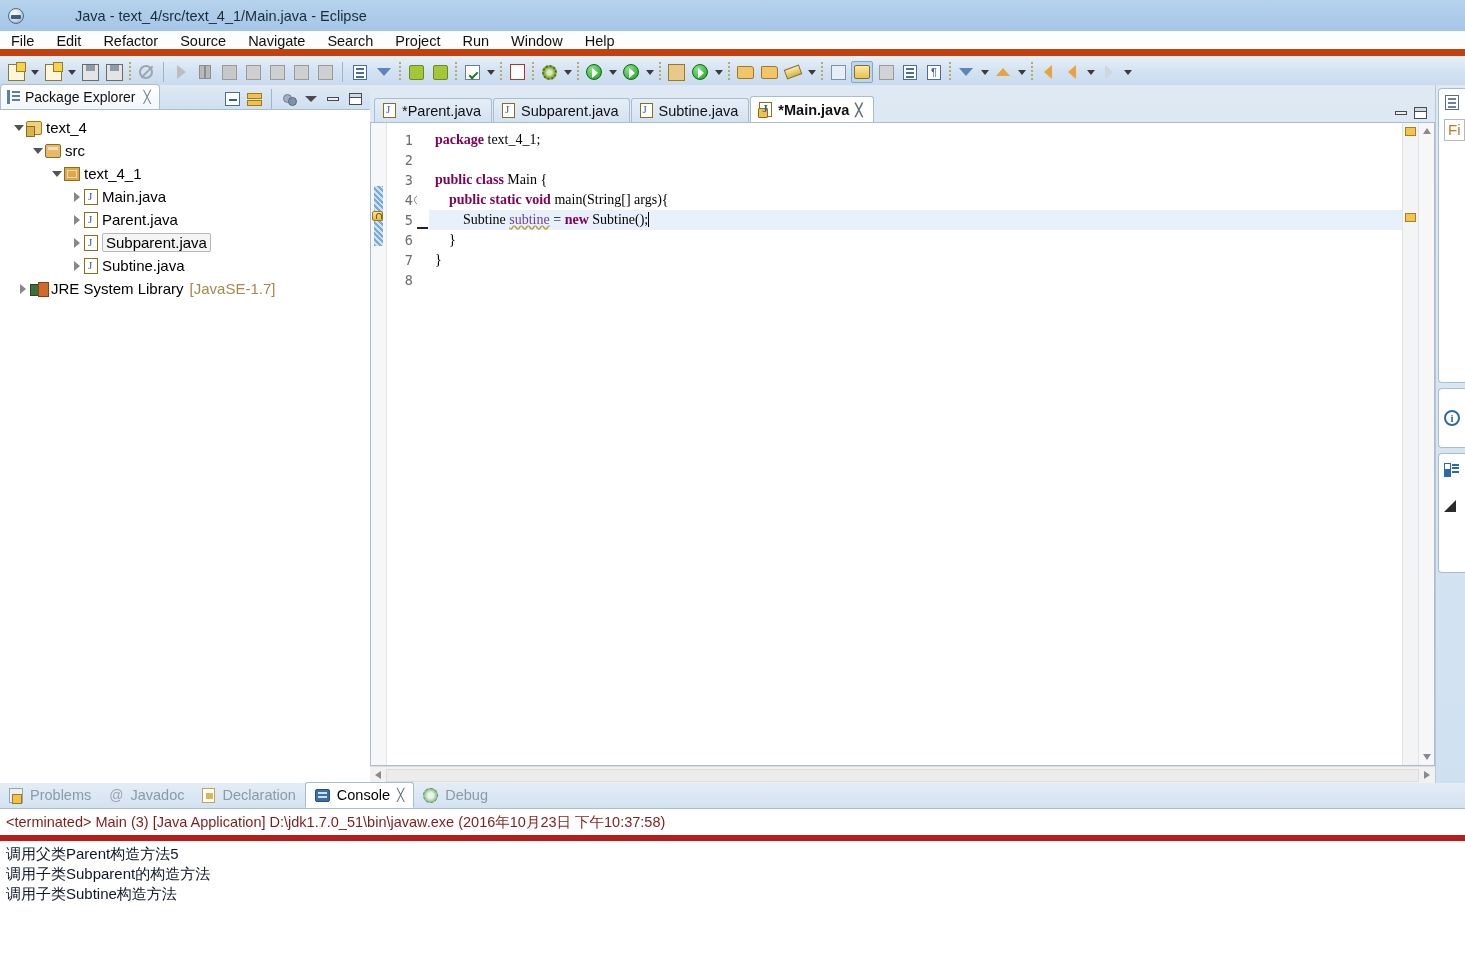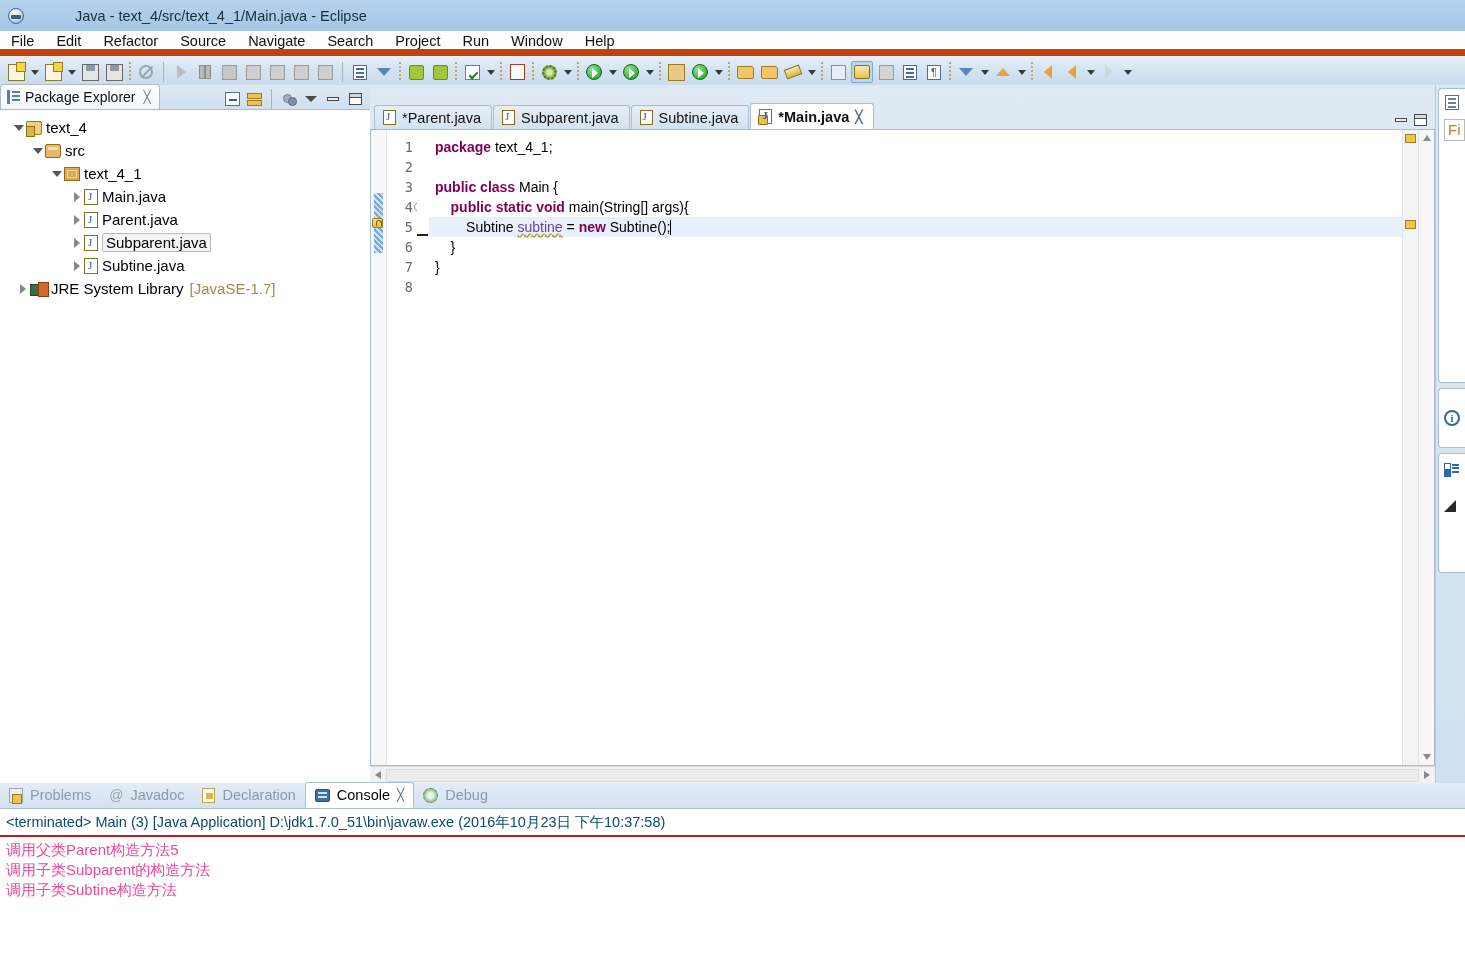--- a/index.html
+++ b/index.html
@@ -171,21 +171,21 @@
   .ic-java::after{content:"J";position:absolute;left:3px;top:0px;font-size:11px;color:#2f5f96;font-family:"Liberation Serif",serif;}
   .ic-jre{width:17px;height:14px;position:relative;}
   .ic-jre::before{content:"";position:absolute;left:0;top:2px;width:11px;height:10px;background:#3e6d3e;border:1px solid #24491f;}
   .ic-jre::after{content:"";position:absolute;left:8px;top:0;width:9px;height:13px;background:#cf6a2b;border:1px solid #8a3f12;}
   .tlabel { }
   .tlabel.sel { border:1px solid #b8b8b8; background:#f4f4f4; padding:0 3px; border-radius:2px; }
   .tsuffix { color:#a08a4a; margin-left:6px; }
 
   
   #editor-area { flex:1; display:flex; flex-direction:column; min-width:0;
-                 background: linear-gradient(#dfe9f3,#cfe0f0); padding-top:17px; }
+                 background: linear-gradient(#dfe9f3,#cfe0f0); padding-top:10px; }
   #editor-tabrow { height:27px; display:flex; align-items:flex-end; padding-left:4px; position:relative; }
   .etab {
     height:24px; display:flex; align-items:center; gap:6px;
     padding: 0 10px 0 8px; font-size:14.5px; color:#111;
     border: 1px solid #a9bdd2; border-bottom:none; border-radius:3px 3px 0 0;
     background: linear-gradient(#e6eef7,#d3e2f1);
     white-space:nowrap; margin-right:1px;
   }
   .etab.active {
     background:#ffffff; height:26px; font-weight:bold;
@@ -210,21 +210,21 @@
                    border:1px solid #9a7c1e;border-radius:2px;position:relative;}
   .warn-marker i::after{content:"";position:absolute;left:3px;top:1px;width:4px;height:5px;border:1px solid #7a5c10;border-bottom:none;border-radius:3px 3px 0 0;}
   #linenums { width:30px; flex:none; text-align:right; padding:7px 4px 0 0;
               font-family:"DejaVu Sans Mono", monospace; font-size:13.5px; color:#6b6b6b; background:#fff; }
   #linenums .ln { height:20px; line-height:20px; position:relative; }
   .fold { position:absolute; right:-11px; top:5px; width:10px;height:10px;border:1px solid #8a8a8a;border-radius:50%;background:#fff;}
   .fold::after{content:"";position:absolute;left:2px;top:4px;width:5px;height:1px;background:#555;}
   #fold-col { width:12px; flex:none; background:#fff; position:relative; }
   .foldline { position:absolute; left:0; right:1px; height:2px; background:#222; }
   #code {
-    flex:1; padding:7px 0 0 6px; font-family:Liberation Sans, sans-serif;
+    flex:1; padding:7px 0 0 6px; font-family:Liberation Serif, serif;
     font-size:14px; line-height:20px; color:#000; background:#fff;
     position:relative; overflow:hidden; min-width:0;
   }
   #code .cl { height:20px; white-space:pre; }
   #code .cl.cur { background:#e8f0fb; margin-left:-6px; padding-left:6px; }
   .kw { color:#7f0055; font-weight:bold; }
   .loc { color:#6a3ea1; text-decoration: underline wavy #b99a3a; }
   .caret { display:inline-block; width:1px; height:15px; background:#000;
            vertical-align:-3px; }
   #overview-ruler { width:16px; flex:none; background:#f3f4f5; border-left:1px solid #e0e2e4; position:relative; }
@@ -269,23 +269,23 @@
   .btab .bclose { font-size:12px; color:#5b6b7b; }
   .ic-problems{width:14px;height:15px;background:#eef1f4;border:1px solid #9aa5b0;position:relative;}
   .ic-problems::after{content:"";position:absolute;left:2px;bottom:-2px;width:8px;height:8px;background:#f0c14b;border:1px solid #9a7c1e;}
   .ic-at{font-size:14px;color:#9aa5b0;line-height:1;}
   .ic-decl{width:13px;height:15px;background:#fff;border:1px solid #c7a44a;position:relative;}
   .ic-decl::after{content:"";position:absolute;left:3px;top:4px;width:7px;height:6px;background:#e0b44e;}
   .ic-console{width:15px;height:13px;background:#3c6fa5;border:1px solid #27507c;border-radius:2px;position:relative;}
   .ic-console::after{content:"";position:absolute;left:2px;top:2px;right:2px;height:2px;background:#cfe2f5;box-shadow:0 4px 0 #cfe2f5;}
   .ic-debug{width:15px;height:15px;border-radius:50%;background:radial-gradient(circle,#e9f4ea 30%,#87b98a 75%);border:1px dashed #5f8a62;}
 
-  #console-head { font-size:14.5px; color:#0c4a6e; padding:4px 0 3px 6px;
-                  border-bottom:2px solid #b91c1c; white-space:nowrap; }
-  #console-out { padding:3px 0 0 6px; font-size:15px; color:#ec4899; line-height:20px; }
+  #console-head { font-size:14.5px; color:#7f1d1d; padding:4px 0 3px 6px;
+                  border-bottom:6px solid #b91c1c; white-space:nowrap; }
+  #console-out { padding:3px 0 0 6px; font-size:15px; color:#0f172a; line-height:20px; }
   #console-out div { white-space:pre; }
 </style>
 </head>
 <body>
 
 <div id="titlebar">
   <span class="eclipse-logo"></span>
   <span class="tb-text">Java - text_4/src/text_4_1/Main.java - Eclipse</span>
 </div>
 

